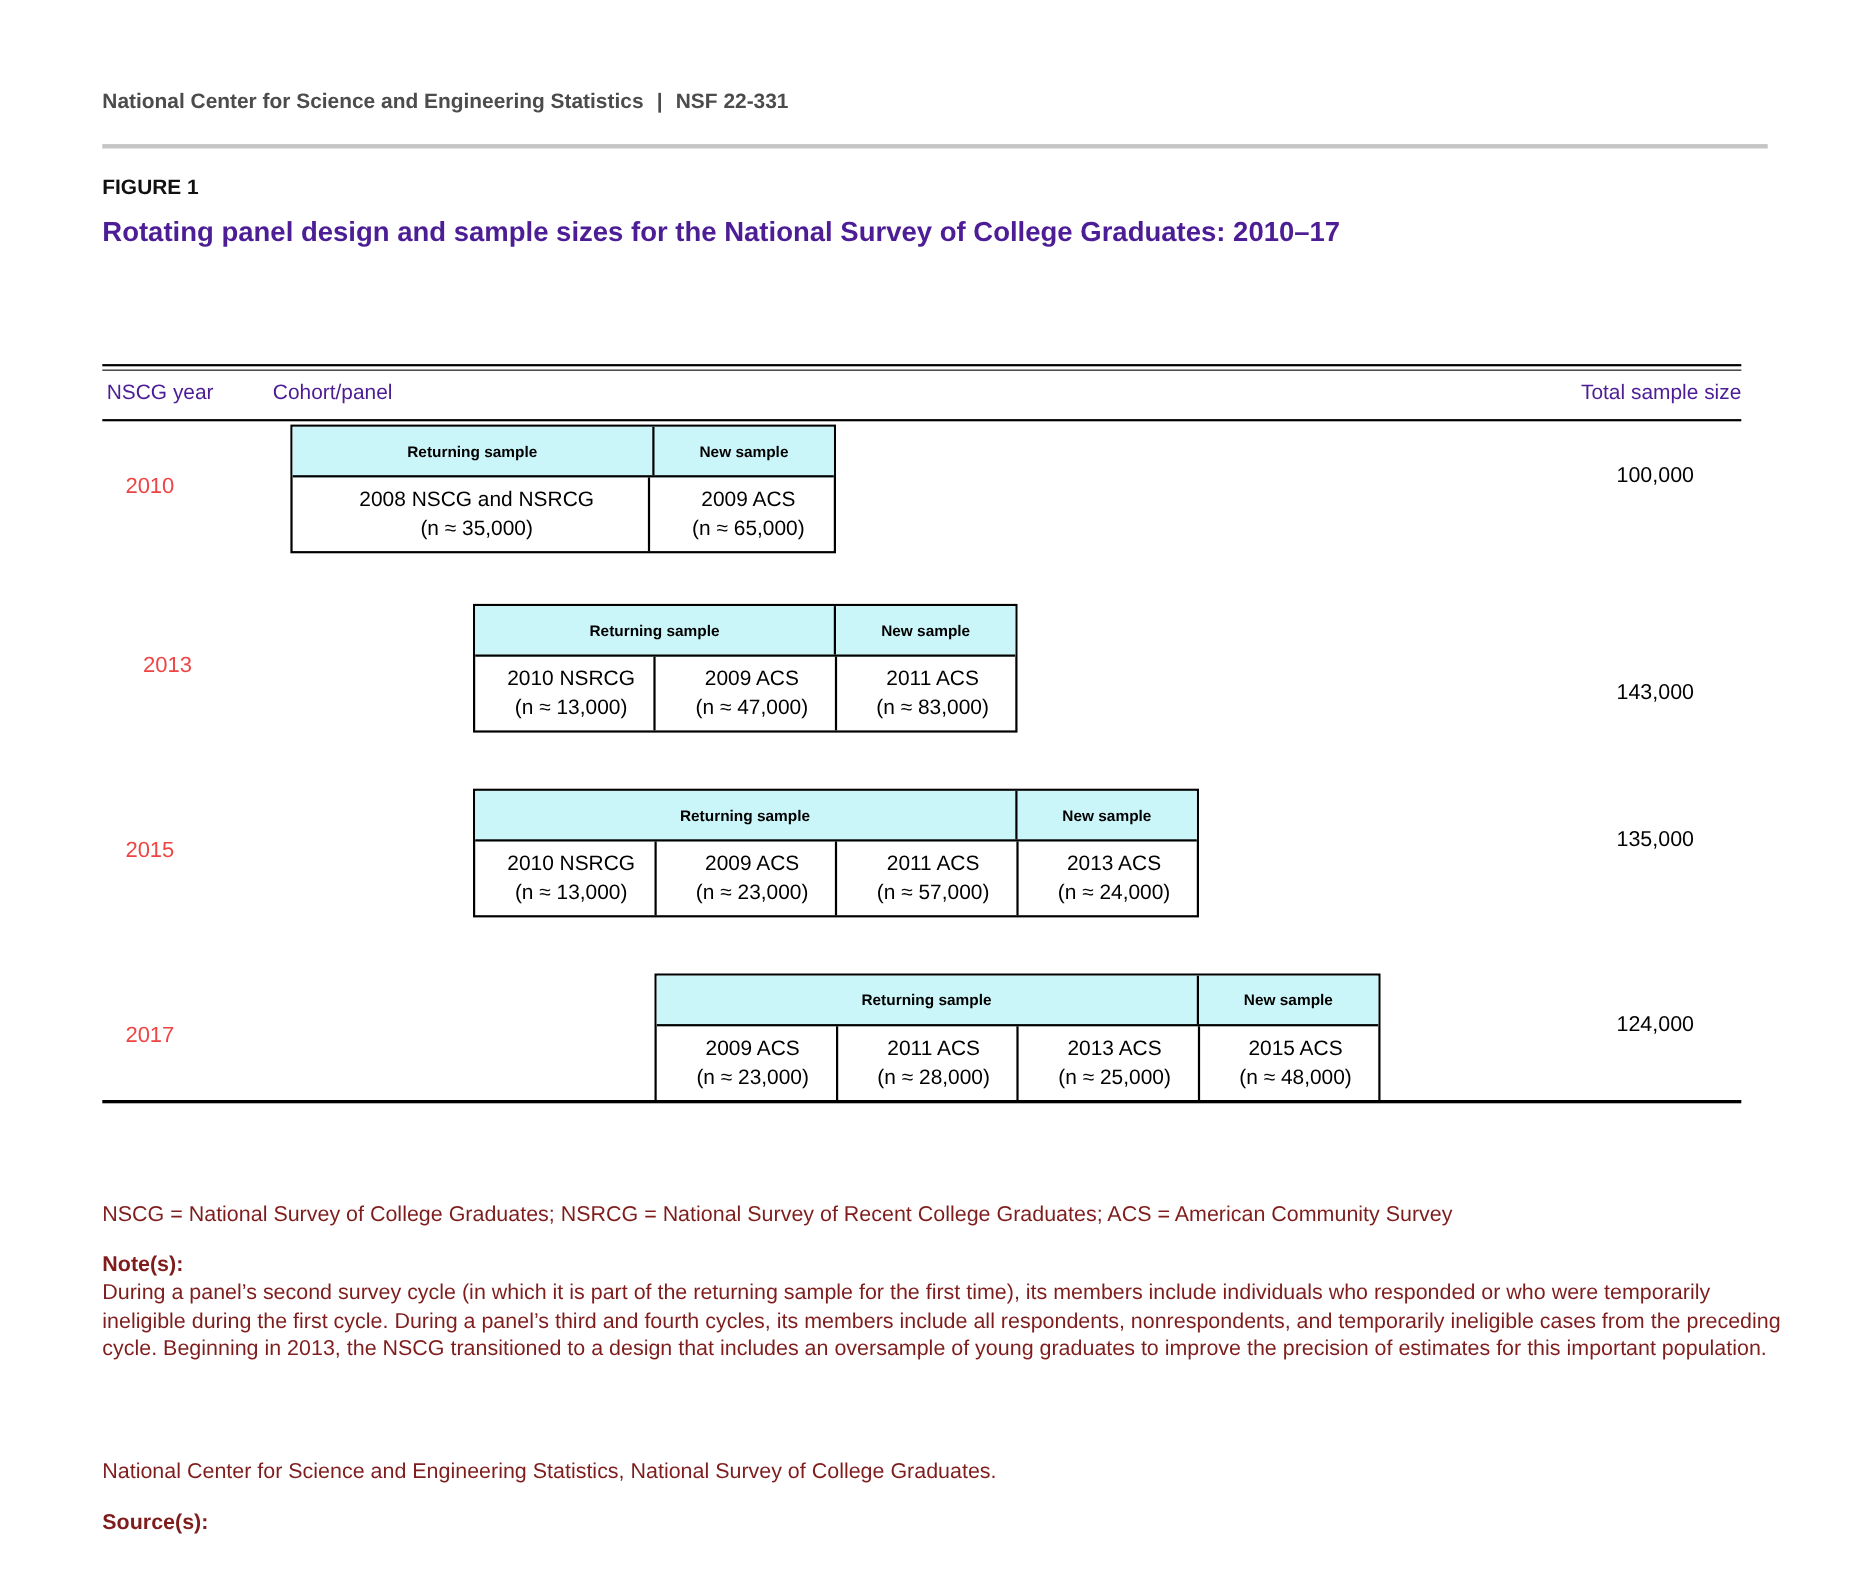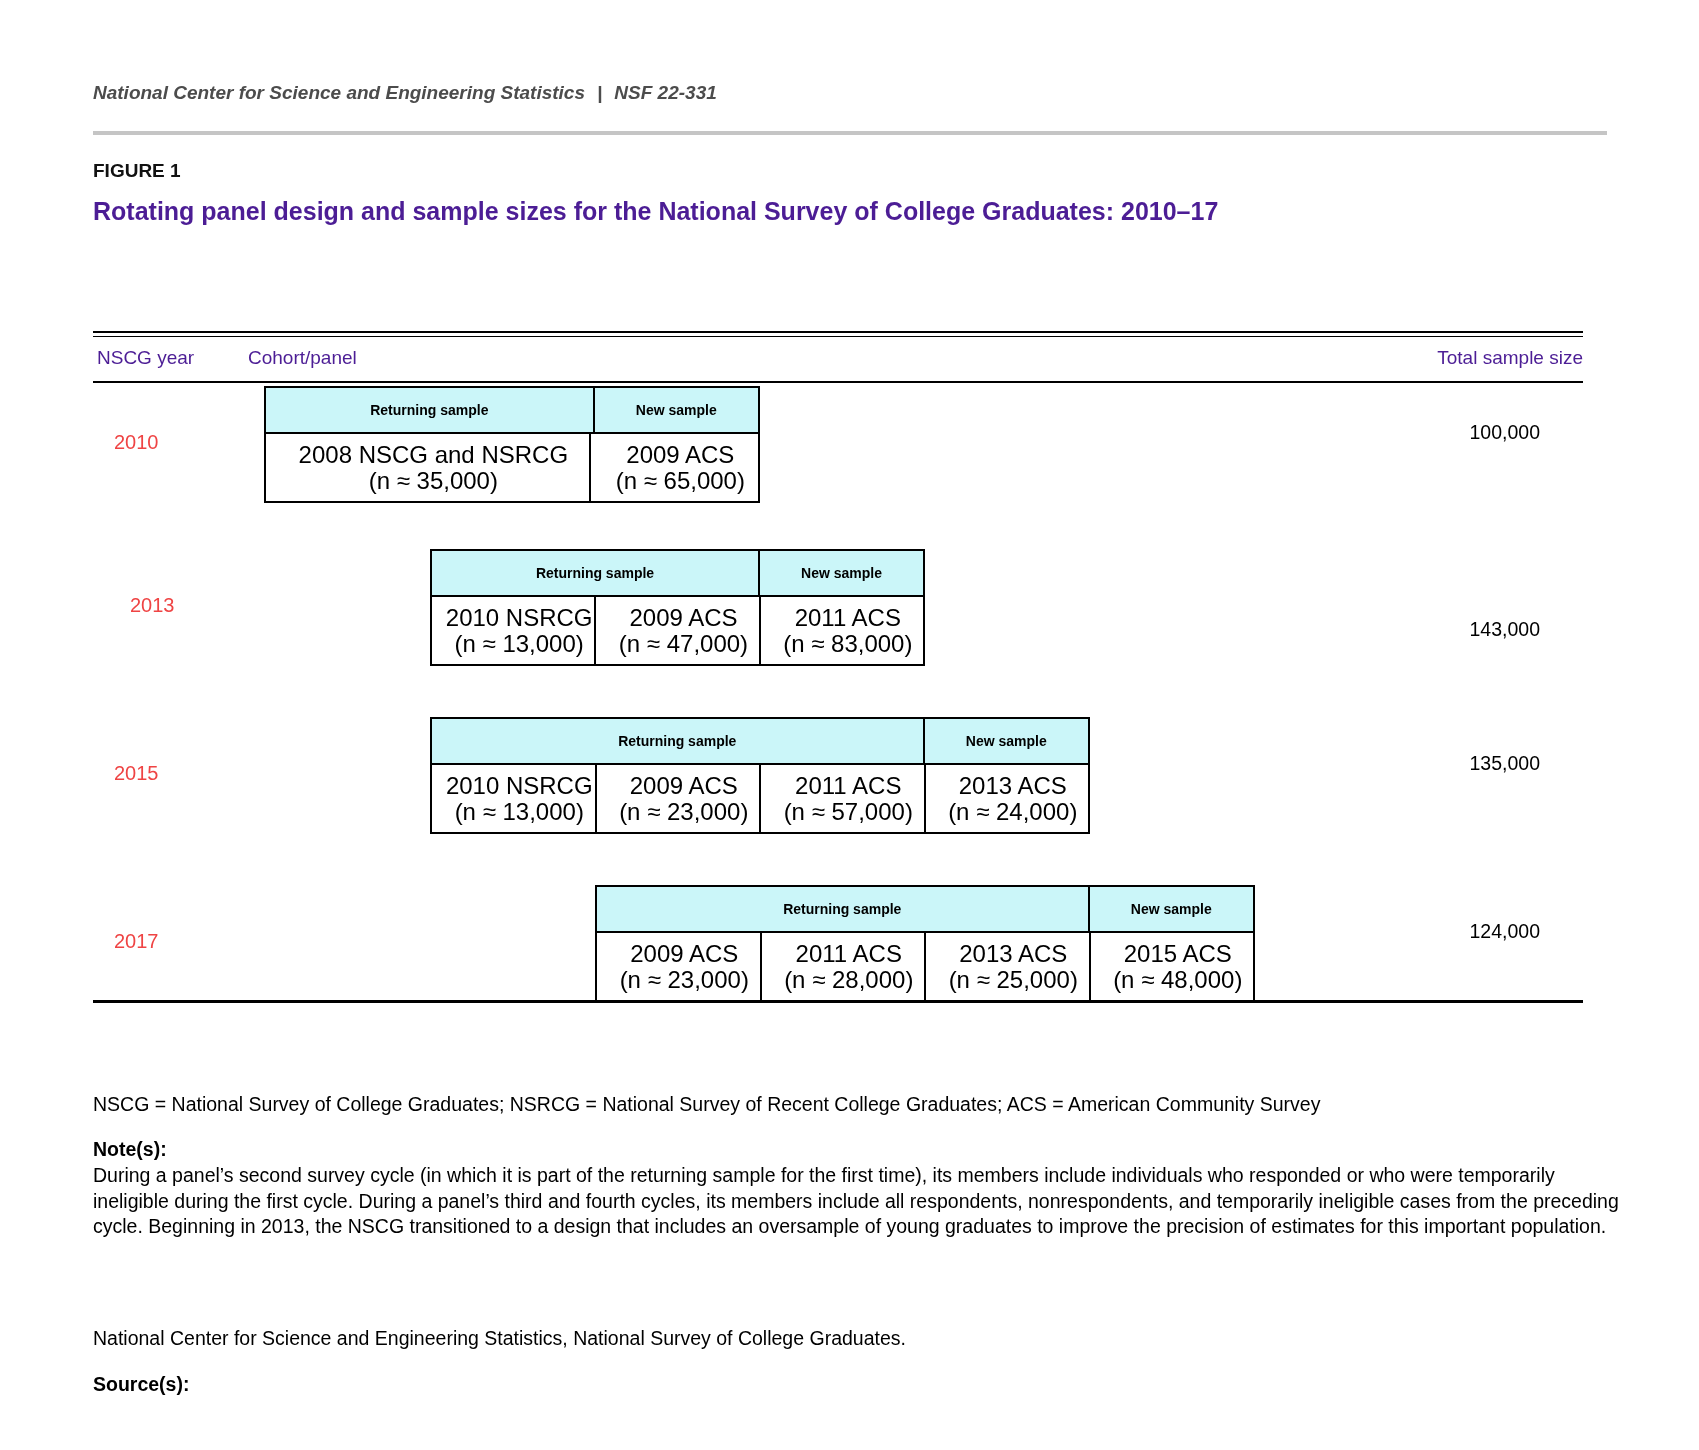--- a/index.html
+++ b/index.html
@@ -11,21 +11,20 @@
     color:#000;
     overflow:hidden;
   }
   .abs{position:absolute;}
 
   
   #page-header{
     left:93px;top:82px;width:1520px;
     font-size:19px;font-weight:bold;color:#4c4c4c;
     white-space:nowrap;
-    font-style:italic;
   }
   #page-header .sep{margin:0 12px;font-weight:bold;color:#4c4c4c;}
   #header-divider{left:93px;top:131px;width:1514px;height:4px;background:#c5c5c5;}
 
   #figure-label{left:93px;top:160px;font-size:19px;font-weight:bold;color:#111;}
   #figure-title{left:93px;top:197px;width:1520px;font-size:25px;font-weight:bold;color:#4c1d95;}
 
   
   .rule{left:93px;width:1490px;background:#000;}
   #rule-top-a{top:331px;height:2px;}
@@ -54,28 +53,28 @@
   }
   .hdr-seg{
     display:flex;align-items:center;justify-content:center;
     font-size:14px;font-weight:bold;color:#000;
     box-sizing:border-box;
   }
   .seg-border{border-left:2px solid #000;}
   .panel-cell-row{display:flex;height:67px;}
   .cell{
     display:flex;flex-direction:column;align-items:center;justify-content:center;
-    font-size:24px;line-height:26px;text-align:center;color:#000;
+    font-size:19px;line-height:26px;text-align:center;color:#000;
     box-sizing:border-box;
     padding-left:12px;
   }
   .cell span{display:block;}
 
   
-  .foot{left:93px;width:1527px;font-size:19.5px;line-height:25.5px;color:#000000;}
+  .foot{left:93px;width:1527px;font-size:19.5px;line-height:25.5px;color:#7f1d1d;}
   .foot-label{font-weight:bold;}
 </style>
 </head>
 <body>
 
 <div id="page">
 
   <div class="abs" id="page-header">
     <span>National Center for Science and Engineering Statistics</span><span class="sep">|</span><span>NSF 22-331</span>
   </div>

